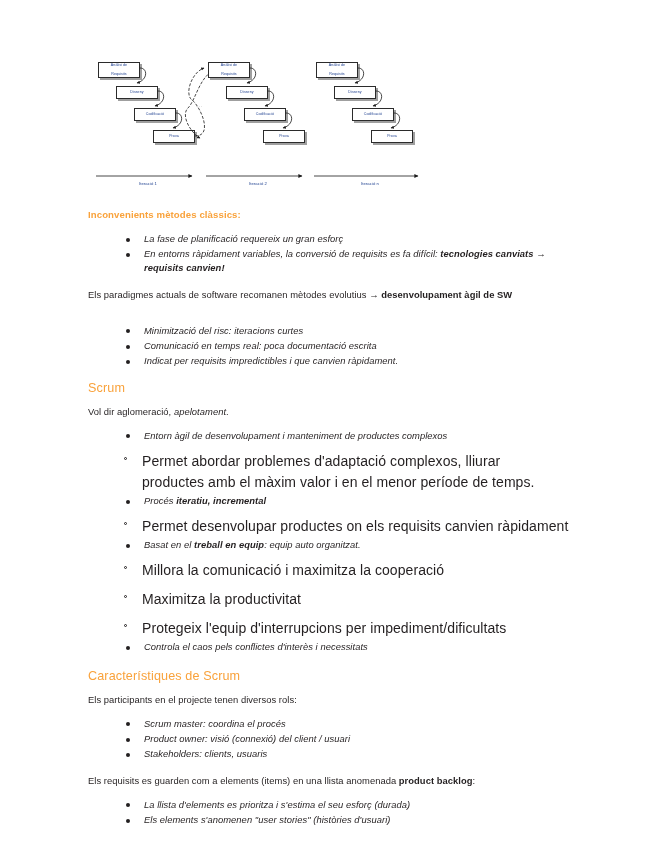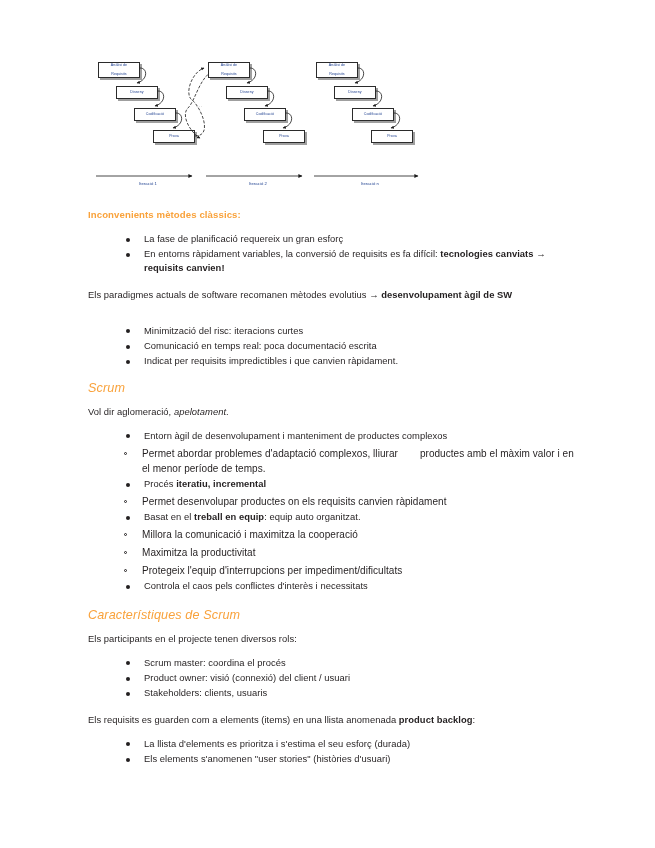--- a/index.html
+++ b/index.html
@@ -104,21 +104,20 @@
     padding: 0;
     letter-spacing: 0.01em;
   }
   .h-section {
     color: #f9a23b;
     font-weight: normal;
     font-size: 12.6px;
     margin: 0;
     padding: 0;
     letter-spacing: 0.01em;
-    font-style: italic;
   }
   p.body {
     font-size: 9.4px;
     margin: 0;
     line-height: 1.45;
     letter-spacing: 0.005em;
   }
   .sp-14 { height: 14px; }
   .sp-12 { height: 12px; }
   .sp-10 { height: 10px; }
@@ -128,42 +127,43 @@
     padding: 0 0 0 38px;
     list-style: none;
   }
   ul.lvl1 > li {
     position: relative;
     font-size: 9.4px;
     line-height: 1.5;
     padding-left: 18px;
     margin: 0 0 1px 0;
     letter-spacing: 0.005em;
+    font-style: italic;
   }
   ul.lvl1 > li::before {
     content: "";
     position: absolute;
     left: 0;
     top: 5.5px;
     width: 4px;
     height: 4px;
     background: #231f20;
     border-radius: 50%;
   }
   ul.lvl2 {
     margin: 0;
     padding: 0 0 0 36px;
     list-style: none;
   }
   ul.lvl2 > li {
     position: relative;
-    font-size: 10px;
+    font-size: 14px;
     line-height: 1.5;
     padding-left: 18px;
-    margin: 3px 0 1px 0;
+    margin: 8px 0 1px 0;
     letter-spacing: 0.005em;
   }
   ul.lvl2 > li::before {
     content: "";
     position: absolute;
     left: 0;
     top: 5.5px;
     width: 3.2px;
     height: 3.2px;
     border: 1px solid #231f20;

